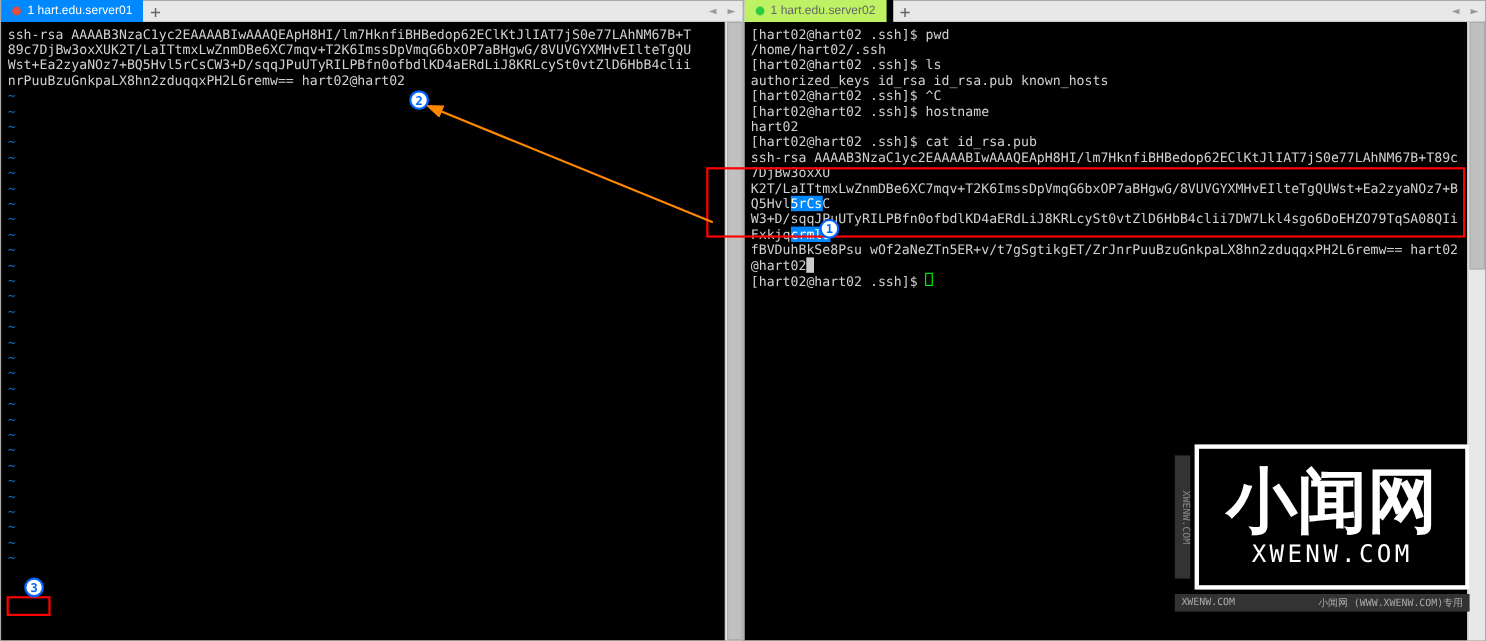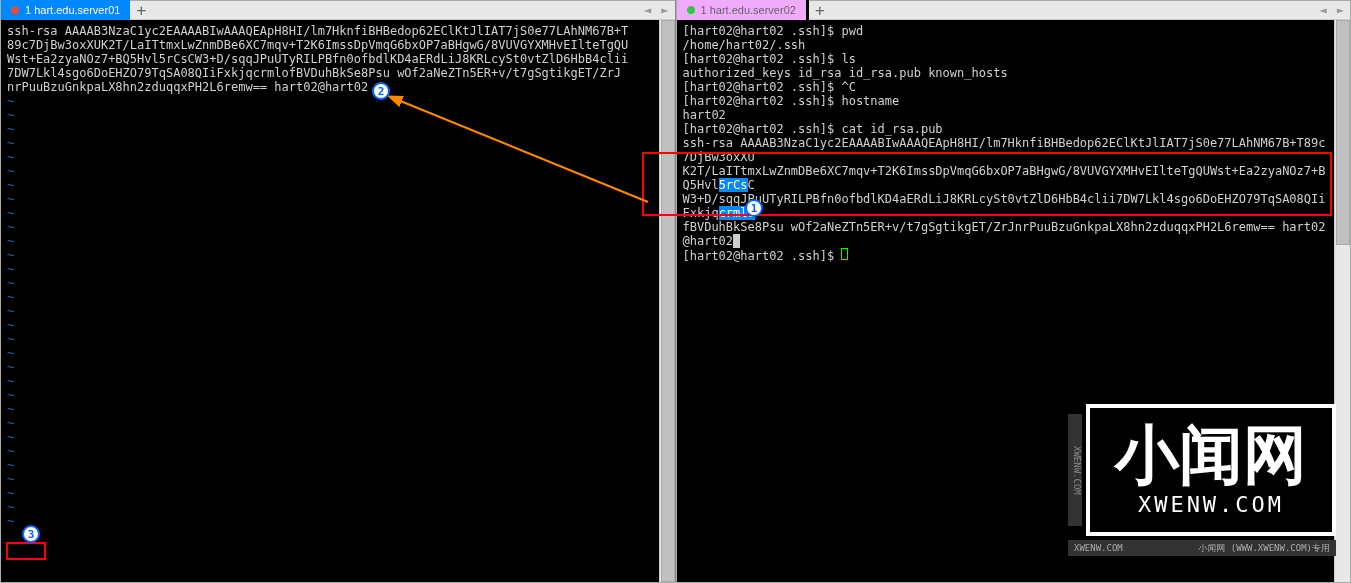--- a/index.html
+++ b/index.html
@@ -3,21 +3,21 @@
 <meta charset="utf-8">
 <style>
 *{margin:0;padding:0;box-sizing:border-box}
 body{font-family:Consolas,monospace;font-size:12px;background:#e8e8e8;width:1351px;height:583px;overflow:hidden;position:relative}
 .container{display:flex;height:100%}
 .pane{flex:1;display:flex;flex-direction:column;border:1px solid #aaa;position:relative}
 .left{border-right:1px solid #888}
 .tabbar{display:flex;align-items:center;background:#e8e8e8;height:19px;border-bottom:1px solid #ccc;position:relative}
 .tab{display:flex;align-items:center;padding:3px 10px;font-size:11px;font-family:-apple-system,Segoe UI,sans-serif;cursor:pointer;gap:6px;height:22px}
 .tab.active{background:#0088ff;color:#fff}
-.tab.inactive{background:#f0abfc;color:#666;border-right:3px solid #000000}
+.tab.inactive{background:#bef264;color:#666;border-right:6px solid #000000}
 .dot{width:8px;height:8px;border-radius:50%}
 .dot.red{background:#e74c3c}
 .dot.green{background:#2ecc40}
 .newtab{width:22px;height:22px;display:flex;align-items:center;justify-content:center;color:#666;font-size:16px;cursor:pointer}
 .navarrows{position:absolute;right:2px;display:flex;gap:2px;color:#999;font-size:12px}
 .navarrows span{padding:0 4px;cursor:pointer}
 .terminal{flex:1;background:#000;color:#d0d0d0;padding:4px 6px;overflow:hidden;font-size:12px;line-height:14px;word-break:break-all;position:relative}
 .terminal.vim{display:flex;flex-direction:column}
 .vimcontent{flex:1;overflow:hidden}
 .tilde{color:#1a6ebd}
@@ -53,21 +53,20 @@
         <span>◄</span>
         <span>►</span>
       </div>
     </div>
     <div class="termwrap">
       <div class="terminal vim">
         <div class="vimcontent">
           <div>ssh-rsa AAAAB3NzaC1yc2EAAAABIwAAAQEApH8HI/lm7HknfiBHBedop62EClKtJlIAT7jS0e77LAhNM67B+T</div>
           <div>89c7DjBw3oxXUK2T/LaITtmxLwZnmDBe6XC7mqv+T2K6ImssDpVmqG6bxOP7aBHgwG/8VUVGYXMHvEIlteTgQU</div>
           <div>Wst+Ea2zyaNOz7+BQ5Hvl5rCsCW3+D/sqqJPuUTyRILPBfn0ofbdlKD4aERdLiJ8KRLcySt0vtZlD6HbB4clii</div>
-          <div>7DW7Lkl4sgo6DoEHZO79TqSA08QIiFxkjqcrmlofBVDuhBkSe8Psu   wOf2aNeZTn5ER+v/t7gSgtikgET/ZrJ</div>
           <div>nrPuuBzuGnkpaLX8hn2zduqqxPH2L6remw== hart02@hart02</div>
           <div id="tildes">
               <div class="tilde">~</div>
               <div class="tilde">~</div>
               <div class="tilde">~</div>
               <div class="tilde">~</div>
               <div class="tilde">~</div>
               <div class="tilde">~</div>
               <div class="tilde">~</div>
               <div class="tilde">~</div>

